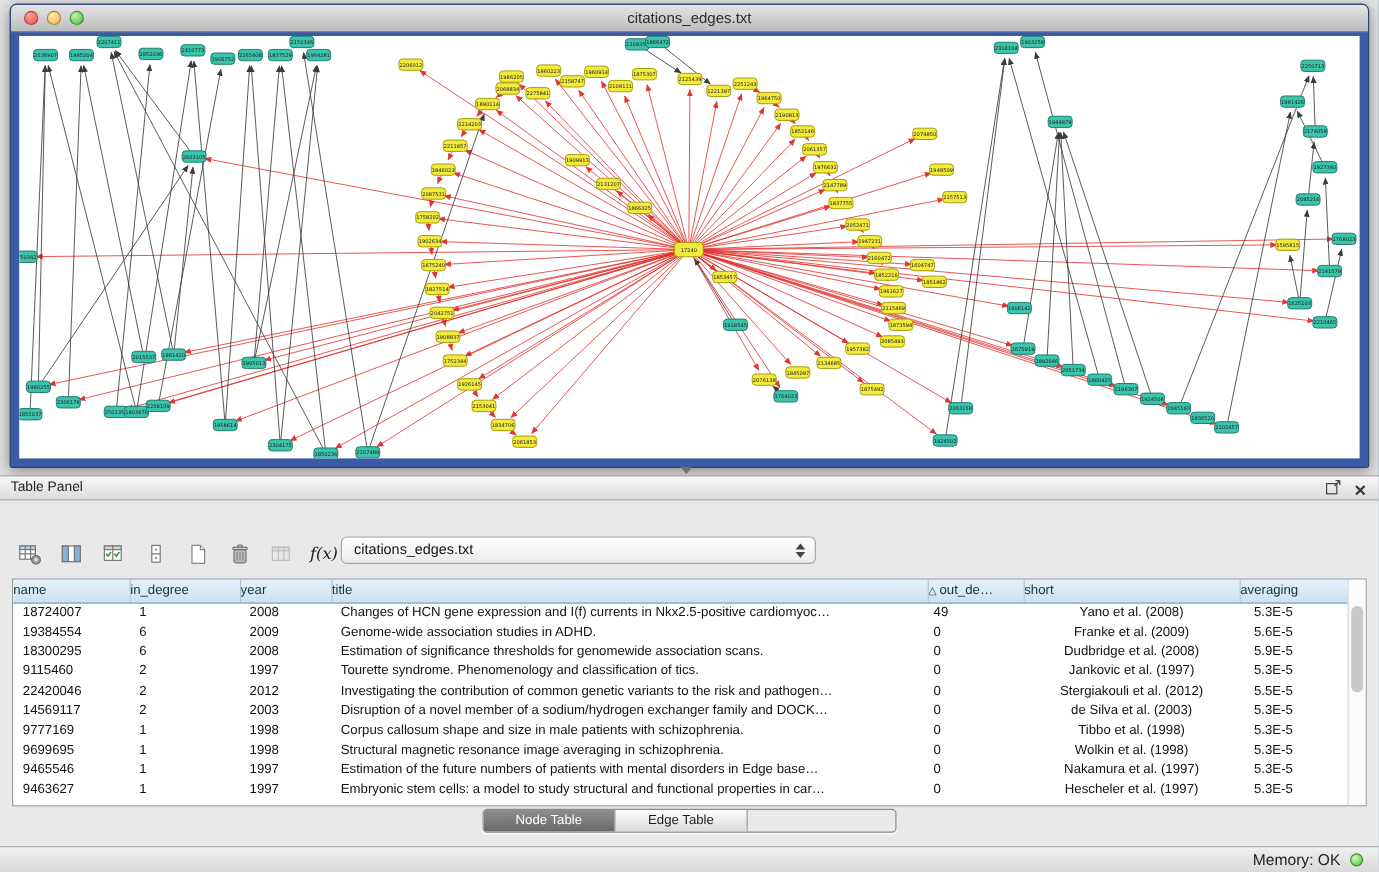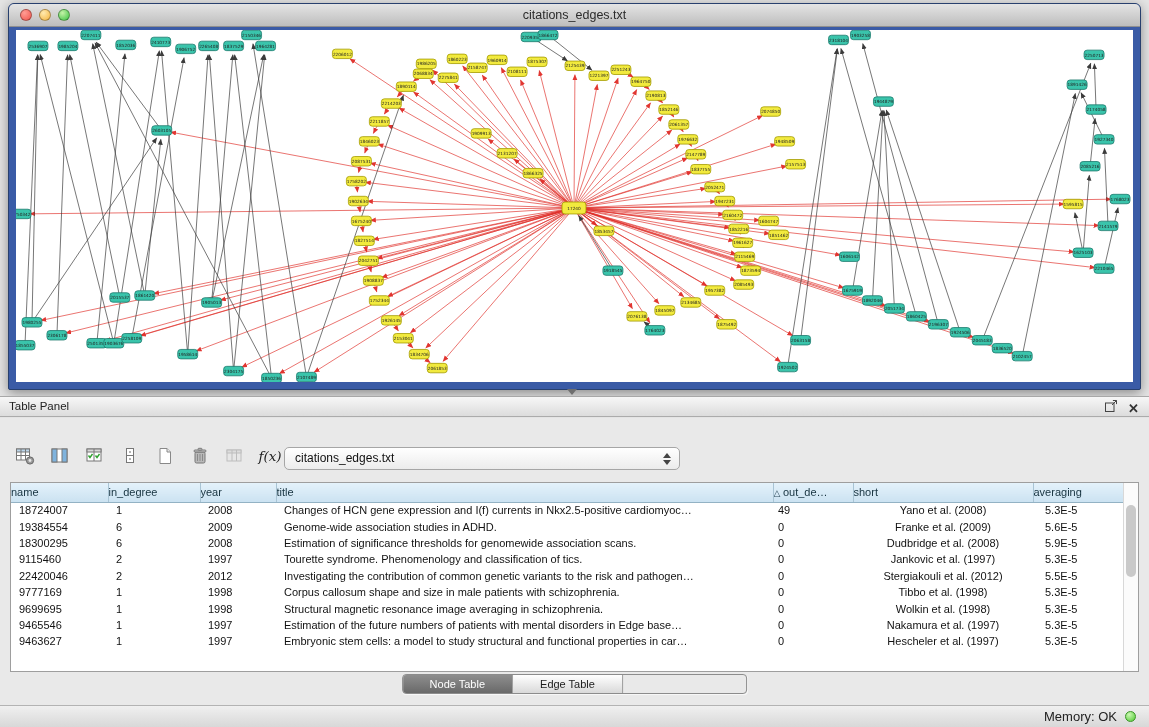--- a/index.html
+++ b/index.html
@@ -35,21 +35,21 @@
   
   .panel-bar { position:absolute; left:0; top:396px; width:100%; height:21px;
     background:linear-gradient(#f7f7f7,#dcdcdc);
     border-top:1px solid #a8a8a8; border-bottom:1px solid #ababab; }
   .panel-bar-title { font-size:11.5px; color:#222; line-height:19px; padding-left:9px; }
   .panel-bar-icons { position:absolute; right:10px; top:2px; display:flex; gap:10px; align-items:center; }
   .panel-bar-icons .x { font-size:13px; font-weight:bold; color:#333; line-height:15px; cursor:default; }
 
   
   .panel-body { position:absolute; left:0; top:418px; width:100%; height:287px; background:#e9e9e9; }
-  .toolbar { position:absolute; left:14px; top:26px; height:30px; display:flex; align-items:flex-start; gap:13px; }
+  .toolbar { position:absolute; left:14px; top:26px; height:30px; display:flex; align-items:flex-end; gap:13px; }
   .tool-btn { width:22px; height:24px; display:flex; align-items:center; justify-content:center; }
   .tool-btn svg { width:20px; height:20px; }
   .fx { font-family:"DejaVu Serif", serif; font-style:italic; font-size:13.5px; color:#1c1c1c; }
 
   .combo { position:absolute; left:284px; top:29px; width:396px; height:23px;
     background:linear-gradient(#ffffff,#ececec); border:1px solid #a6a6a6; border-radius:5px; }
   .combo-label { font-size:12px; line-height:21px; padding-left:10px; color:#111; }
   .combo-arrows { position:absolute; right:8px; top:4.5px; display:flex; flex-direction:column; gap:2px; }
   .tri-up   { width:0; height:0; border-left:4px solid transparent; border-right:4px solid transparent; border-bottom:5px solid #444; }
   .tri-down { width:0; height:0; border-left:4px solid transparent; border-right:4px solid transparent; border-top:5px solid #444; }
@@ -861,20 +861,29 @@
           <tr>
             <td class="c0">22420046</td>
             <td class="c1">2</td>
             <td class="c2">2012</td>
             <td class="c3">Investigating the contribution of common genetic variants to the risk and pathogen…</td>
             <td class="c4">0</td>
             <td class="c5">Stergiakouli et al. (2012)</td>
             <td class="c6">5.5E-5</td>
           </tr>
           <tr>
+            <td class="c0">14569117</td>
+            <td class="c1">2</td>
+            <td class="c2">2003</td>
+            <td class="c3">Disruption of a novel member of a sodium/hydrogen exchanger family and DOCK…</td>
+            <td class="c4">0</td>
+            <td class="c5">de Silva et al. (2003)</td>
+            <td class="c6">5.3E-5</td>
+          </tr>
+          <tr>
             <td class="c0">9777169</td>
             <td class="c1">1</td>
             <td class="c2">1998</td>
             <td class="c3">Corpus callosum shape and size in male patients with schizophrenia.</td>
             <td class="c4">0</td>
             <td class="c5">Tibbo et al. (1998)</td>
             <td class="c6">5.3E-5</td>
           </tr>
           <tr>
             <td class="c0">9699695</td>

